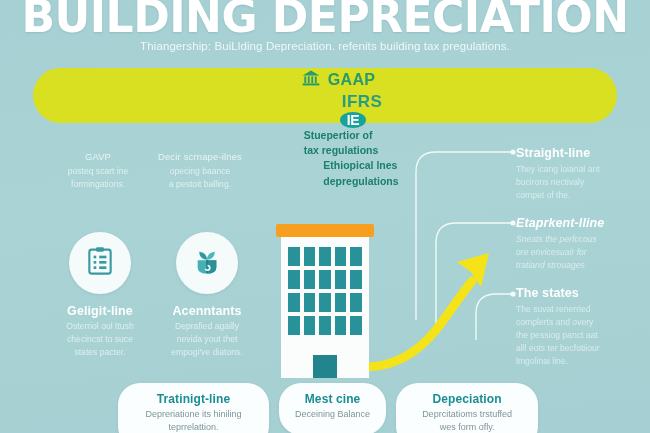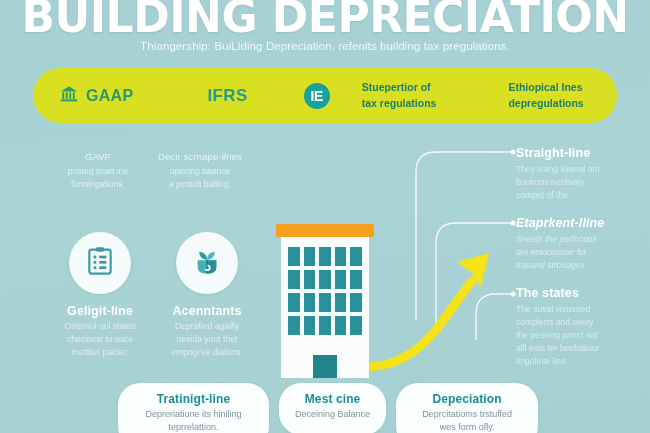--- a/index.html
+++ b/index.html
@@ -54,20 +54,21 @@
   .standards-bar {
     position: absolute;
     left: 33px;
     top: 68px;
     width: 584px;
     height: 55px;
     background: #d9e021;
     border-radius: 28px;
     display: flex;
     align-items: center;
+    flex-direction: column;
   }
   .std-item {
     display: flex;
     align-items: center;
     color: #1f8f72;
   }
   .std-gaap { margin-left: 26px; }
   .std-gaap .std-label {
     font-size: 16px;
     font-weight: 600;
@@ -330,23 +331,23 @@
           <line x1="11.4" y1="9" x2="16.8" y2="9" stroke-width="2"></line>
           <line x1="7.2" y1="13" x2="9.2" y2="13" stroke-width="2"></line>
           <line x1="11.4" y1="13" x2="16.8" y2="13" stroke-width="2"></line>
           <line x1="7.2" y1="17" x2="9.2" y2="17" stroke-width="2"></line>
           <line x1="11.4" y1="17" x2="16.8" y2="17" stroke-width="2"></line>
         </svg>
       </span>
     </div>
     <div class="feature-title">Geligit-line</div>
     <div class="feature-desc">
-      <div>Osterriol oul states</div>
+      <div>Osterriol oul ttush</div>
       <div>checincst to suce</div>
-      <div>mettbet pacter.</div>
+      <div>states pacter.</div>
     </div>
   </div>
 
   <div class="feature" id="feature-2">
     <div class="feature-circle">
       <span>
         <svg width="32" height="32" viewBox="0 0 24 24" fill="none">
           <path d="M12 11 C12 7.5 9.5 5.2 6.2 5 C6 8.4 8.4 10.9 12 11 Z" fill="#2e9aa0"></path>
           <path d="M12 11 C12 7.5 14.5 5.2 17.8 5 C18 8.4 15.6 10.9 12 11 Z" fill="#4fb6ba"></path>
           <path d="M5 11.5 h14 a0 0 0 0 1 0 0 v5.2 a4.6 4.6 0 0 1 -4.6 4.6 h-4.8 a4.6 4.6 0 0 1 -4.6 -4.6 z" fill="#47b0b5"></path>

